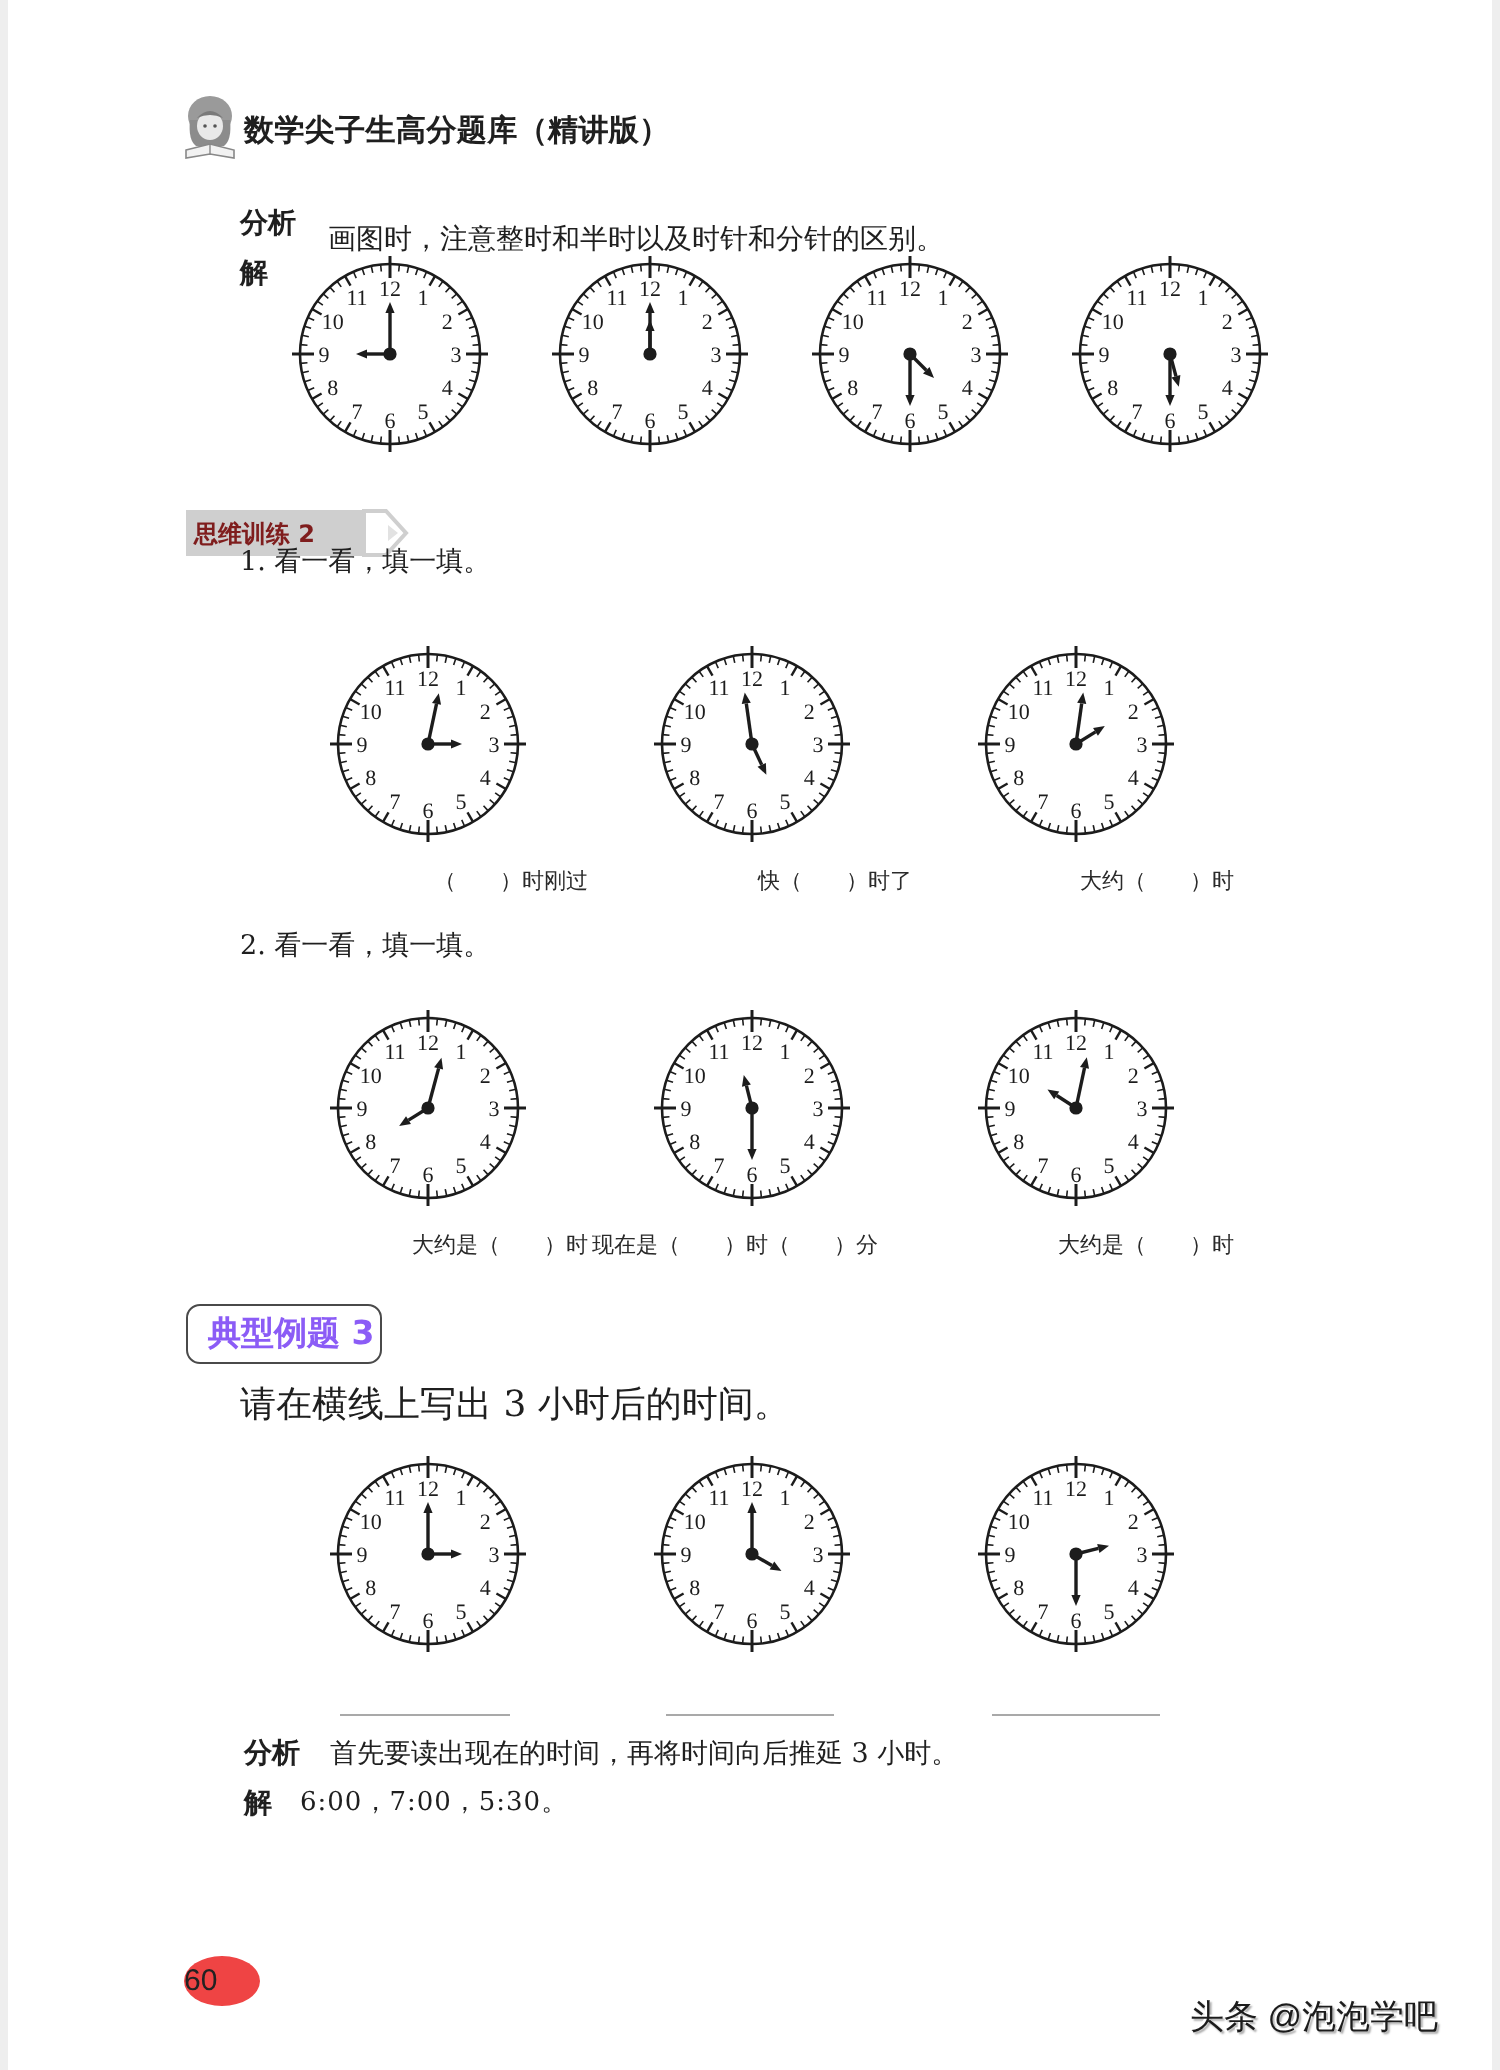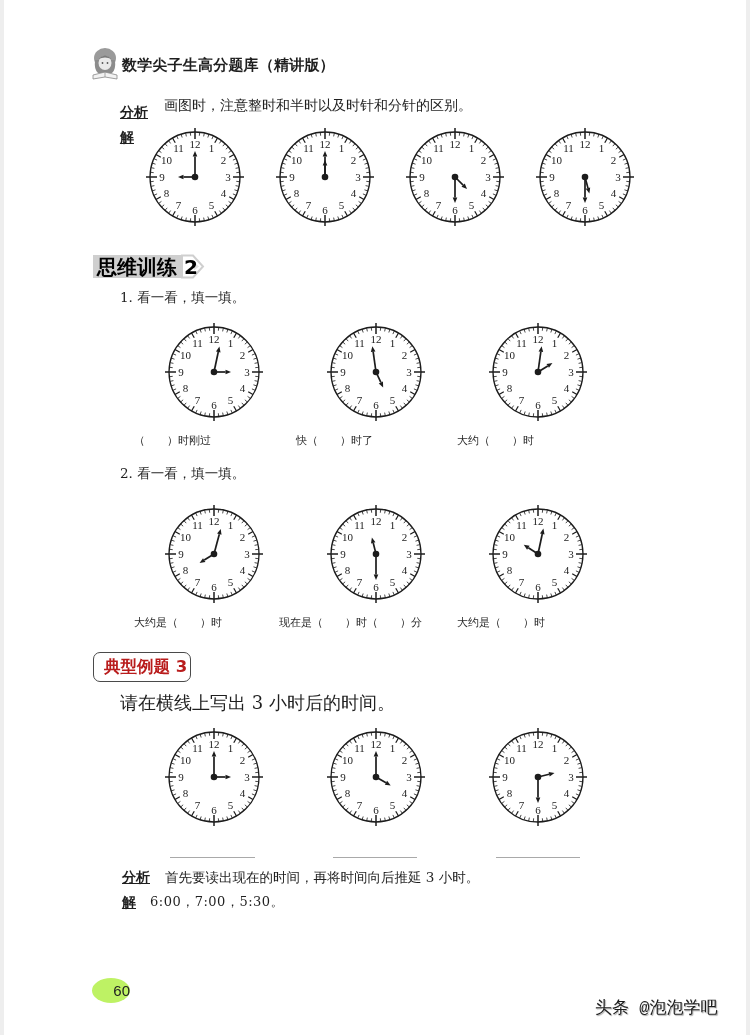--- a/index.html
+++ b/index.html
@@ -5,44 +5,44 @@
     html, body { margin: 0; padding: 0; }
     body {
       width: 750px; height: 1035px; position: relative; overflow: hidden;
       background: #ffffff; color: #1f1f1f;
       font-family: "DejaVu Serif", "Liberation Serif", serif;
     }
     .abs { position: absolute; }
     .edge { position: absolute; top: 0; width: 4px; height: 1035px; background: #eeeeee; }
     .sans-bold { font-family: "DejaVu Sans", "Liberation Sans", sans-serif; font-weight: bold; }
     .body-text { font-size: 13.5px; line-height: 16px; white-space: nowrap; }
-    .label-bold { font-size: 14px; line-height: 16px; text-decoration: underline; }
+    .label-bold { font-size: 14px; line-height: 16px; }
     .clock { position: absolute; width: 100px; height: 100px; }
     .clock svg { display: block; }
     .clock-label {
-      position: absolute; width: 160px; text-align: left;
+      position: absolute; width: 160px; text-align: right;
       font-size: 11px; line-height: 14px; white-space: pre; color: #2a2a2a;
     }
     .answer-line { position: absolute; height: 0; border-top: 1.5px solid #a9a9a9; }
     .header-title { font-size: 15px; line-height: 14px; letter-spacing: 0.2px; }
     .training-badge { position: absolute; left: 93px; top: 254px; width: 114px; height: 26px; }
-    .training-title { position: absolute; left: 97px; top: 256px; font-size: 20px; line-height: 22px; color: #000000; }
+    .training-title { position: absolute; left: 97px; top: 256px; font-size: 12px; line-height: 22px; color: #7f1d1d; }
     .example-box {
       position: absolute; left: 93px; top: 652px; width: 96px; height: 28px;
       border: 1.6px solid #4a4a4a; border-radius: 7px;
     }
-    .example-title { position: absolute; left: 104px; top: 655px; font-size: 16.5px; line-height: 24px; color: #b91c1c; }
+    .example-title { position: absolute; left: 104px; top: 655px; font-size: 16.5px; line-height: 24px; color: #8b5cf6; }
     .page-num {
       position: absolute; left: 92px; top: 978px; width: 38px; height: 25px;
-      border-radius: 50%; background: #bef264; text-align: right;
+      border-radius: 50%; background: #ef4444; text-align: left;
       font-family: "Liberation Sans", "DejaVu Sans", sans-serif; font-size: 15px; line-height: 25px; color: #222;
     }
     .watermark {
       position: absolute; left: 595px; top: 998px;
-      font-family: Liberation Mono, monospace; font-size: 17px; line-height: 22px;
+      font-family: Liberation Sans, sans-serif; font-size: 17px; line-height: 22px;
       color: #1c1c1c; text-shadow: -1px -1px 0 #ffffff, 1px 1px 1px rgba(0,0,0,0.35);
       white-space: nowrap;
     }
   </style>
 </head>
 <body>
 
 <div class="edge" style="left:0"></div>
 <div class="edge" style="left:746px"></div>
 
@@ -54,21 +54,21 @@
     <path d="M7.5 13 Q14 6 20.5 13 Q14 10 7.5 13 Z" fill="#7a7a7a"></path>
     <circle cx="11.5" cy="17" r="0.9" fill="#555"></circle>
     <circle cx="16.5" cy="17" r="0.9" fill="#555"></circle>
     <path d="M2 29 L14 26 L26 29 L26 33 L14 31 L2 33 Z" fill="#f2f2f2" stroke="#888" stroke-width="0.8"></path>
     <line x1="14" y1="26" x2="14" y2="31" stroke="#888" stroke-width="0.7"></line>
   </svg>
 </div>
 <div class="abs sans-bold header-title" style="left:122px;top:58px">数学尖子生高分题库（精讲版）</div>
 
 <div class="abs sans-bold label-bold" style="left:120px;top:104px">分析</div>
-<div class="abs body-text" style="left:164px;top:97px;font-size:14px">画图时，注意整时和半时以及时针和分针的区别。</div>
+<div class="abs body-text" style="left:164px;top:112px;font-size:14px">画图时，注意整时和半时以及时针和分针的区别。</div>
 <div class="abs sans-bold label-bold" style="left:120px;top:129px">解</div>
 
 <div class="clock" style="left:145px;top:127px">
     <svg viewBox="-50 -50 100 100" width="100" height="100">
       <circle r="45" fill="#fff" stroke="#1c1c1c" stroke-width="1.3"></circle>
       <g>
         <line x1="0.00" y1="-38.00" x2="0.00" y2="-49.00" stroke="#1c1c1c" stroke-width="1.5"></line>
         <line x1="4.34" y1="-41.27" x2="4.70" y2="-44.75" stroke="#1c1c1c" stroke-width="0.8"></line>
         <line x1="8.63" y1="-40.59" x2="9.36" y2="-44.02" stroke="#1c1c1c" stroke-width="0.8"></line>
         <line x1="12.82" y1="-39.47" x2="13.91" y2="-42.80" stroke="#1c1c1c" stroke-width="0.8"></line>
@@ -427,21 +427,21 @@
 
 <div class="training-badge">
   <svg width="114" height="26" viewBox="0 0 114 26">
     <rect x="0" y="1" width="89" height="23" fill="#cfcfcf"></rect>
     <polygon points="89,1.5 100,1.5 110,12.5 100,23.5 89,23.5" fill="#ffffff" stroke="#cfcfcf" stroke-width="2"></polygon>
     <polygon points="101,8.5 106,12.5 101,16.5" fill="#e2e2e2"></polygon>
   </svg>
 </div>
 <div class="training-title sans-bold">思维训练 2</div>
 
-<div class="abs body-text" style="left:120px;top:289px">1. 看一看，填一填。</div>
+<div class="abs body-text" style="left:120px;top:273px">1. 看一看，填一填。</div>
 <div class="clock" style="left:164px;top:322px">
     <svg viewBox="-50 -50 100 100" width="100" height="100">
       <circle r="45" fill="#fff" stroke="#1c1c1c" stroke-width="1.3"></circle>
       <g>
         <line x1="0.00" y1="-38.00" x2="0.00" y2="-49.00" stroke="#1c1c1c" stroke-width="1.5"></line>
         <line x1="4.34" y1="-41.27" x2="4.70" y2="-44.75" stroke="#1c1c1c" stroke-width="0.8"></line>
         <line x1="8.63" y1="-40.59" x2="9.36" y2="-44.02" stroke="#1c1c1c" stroke-width="0.8"></line>
         <line x1="12.82" y1="-39.47" x2="13.91" y2="-42.80" stroke="#1c1c1c" stroke-width="0.8"></line>
         <line x1="16.88" y1="-37.91" x2="18.30" y2="-41.11" stroke="#1c1c1c" stroke-width="0.8"></line>
         <line x1="19.75" y1="-34.21" x2="22.50" y2="-38.97" stroke="#1c1c1c" stroke-width="1.2"></line>

